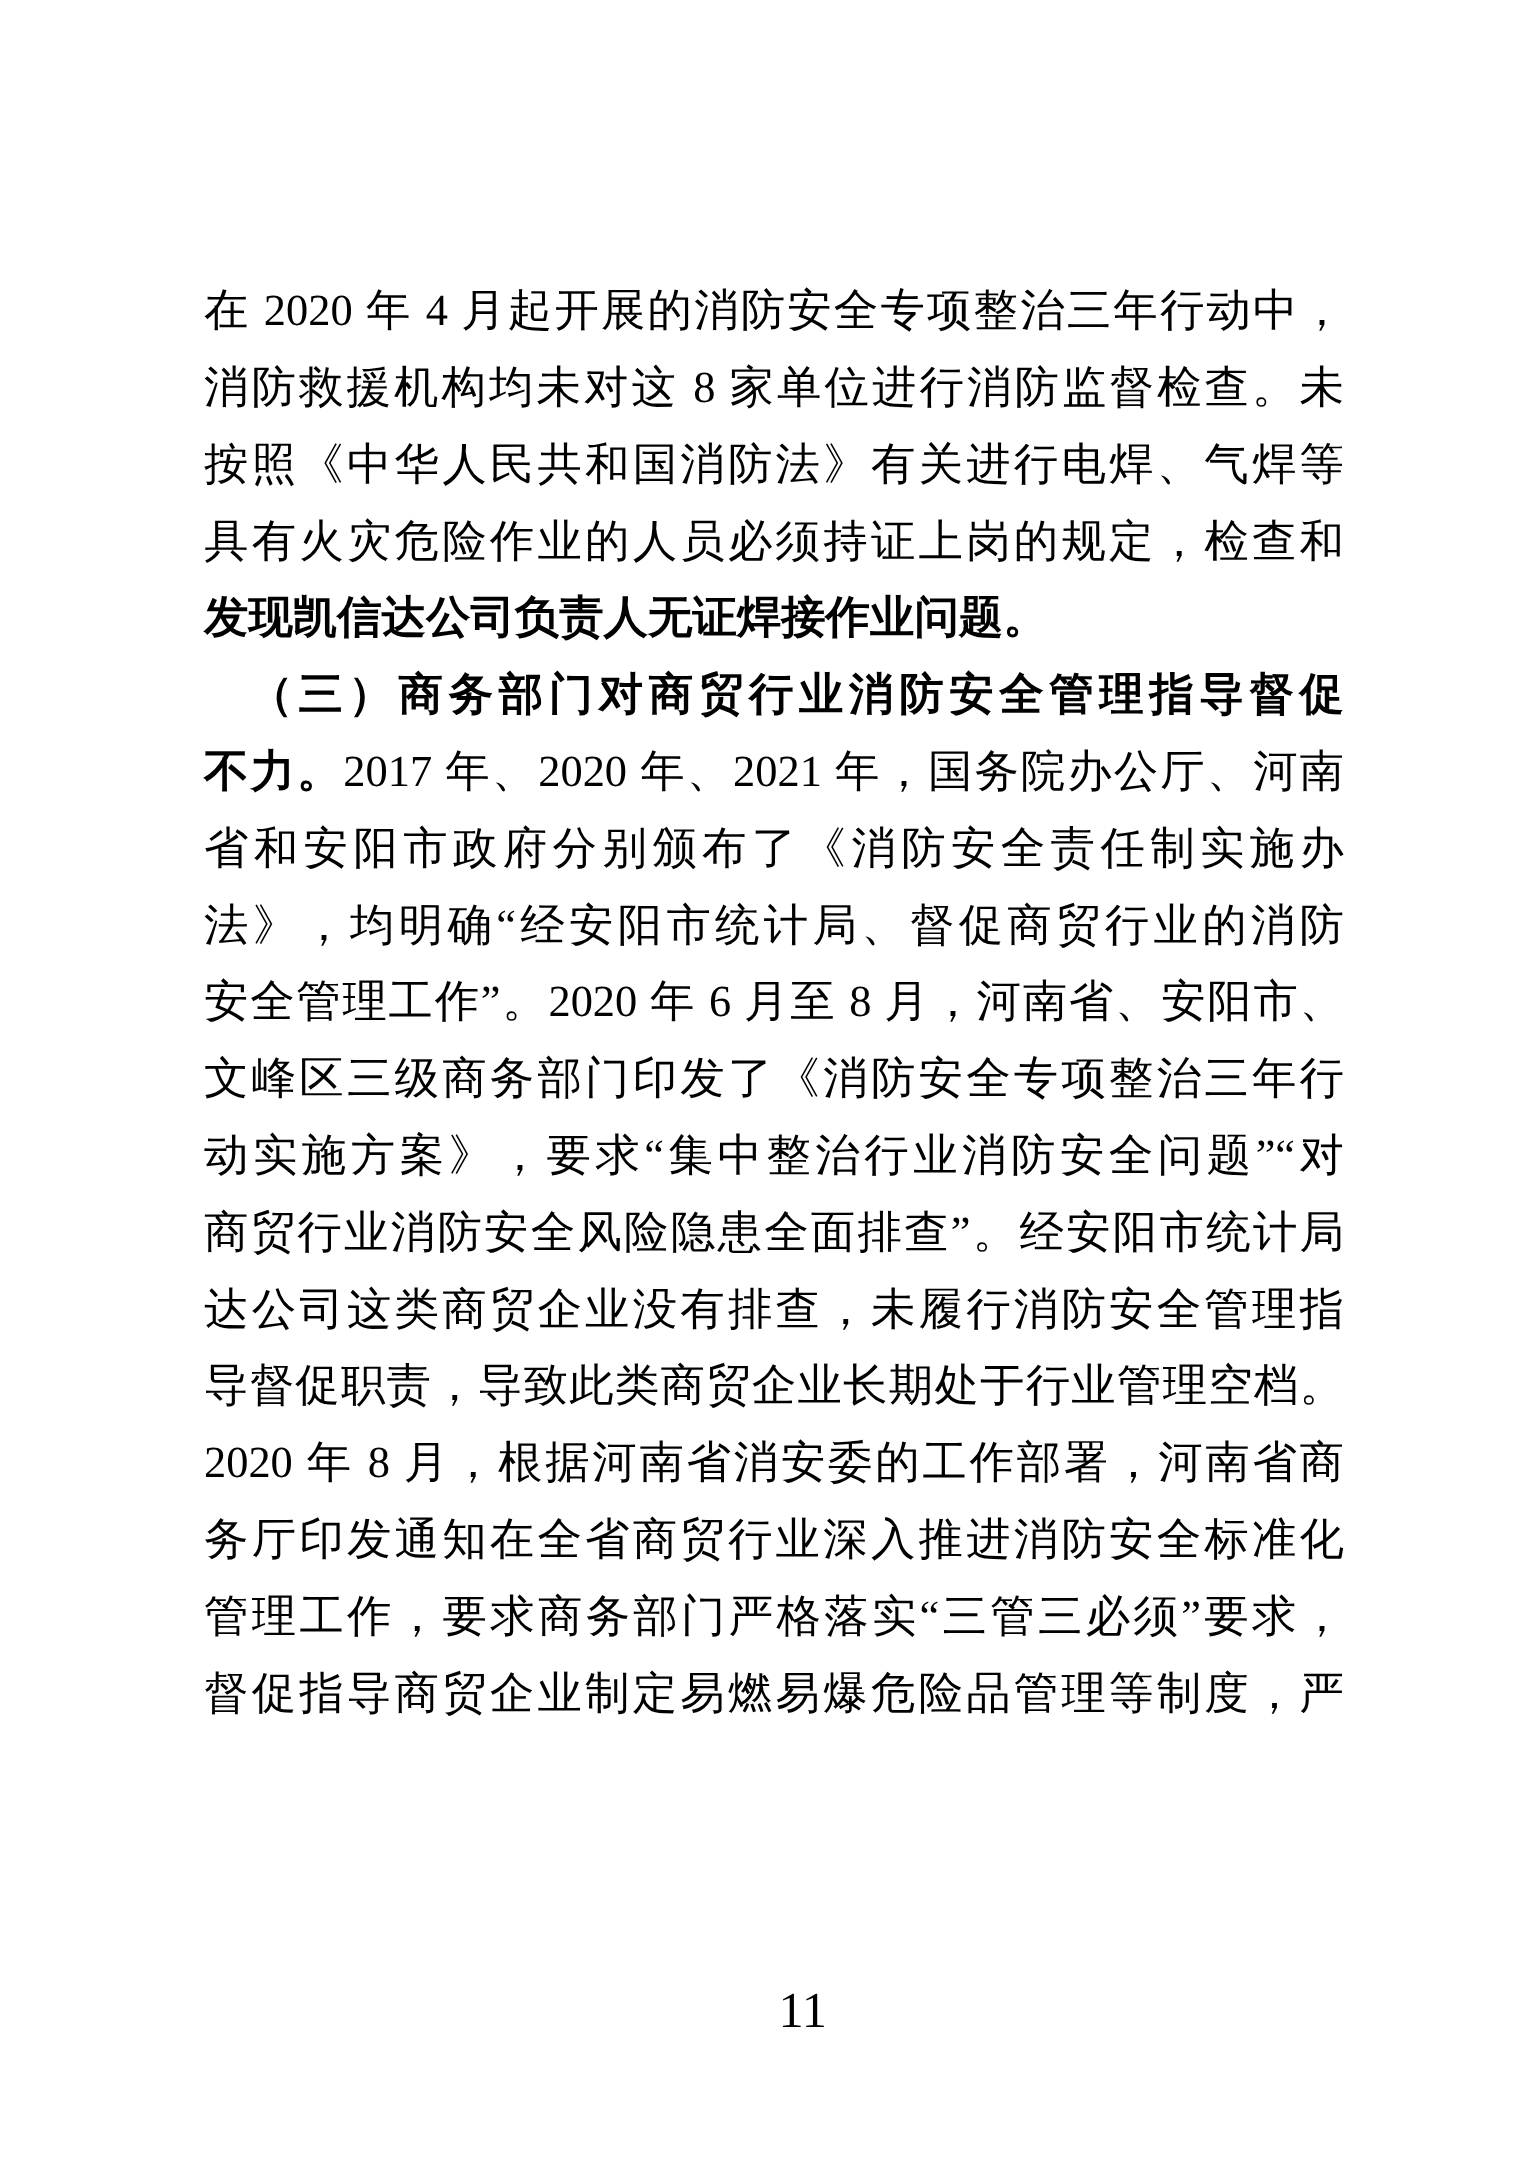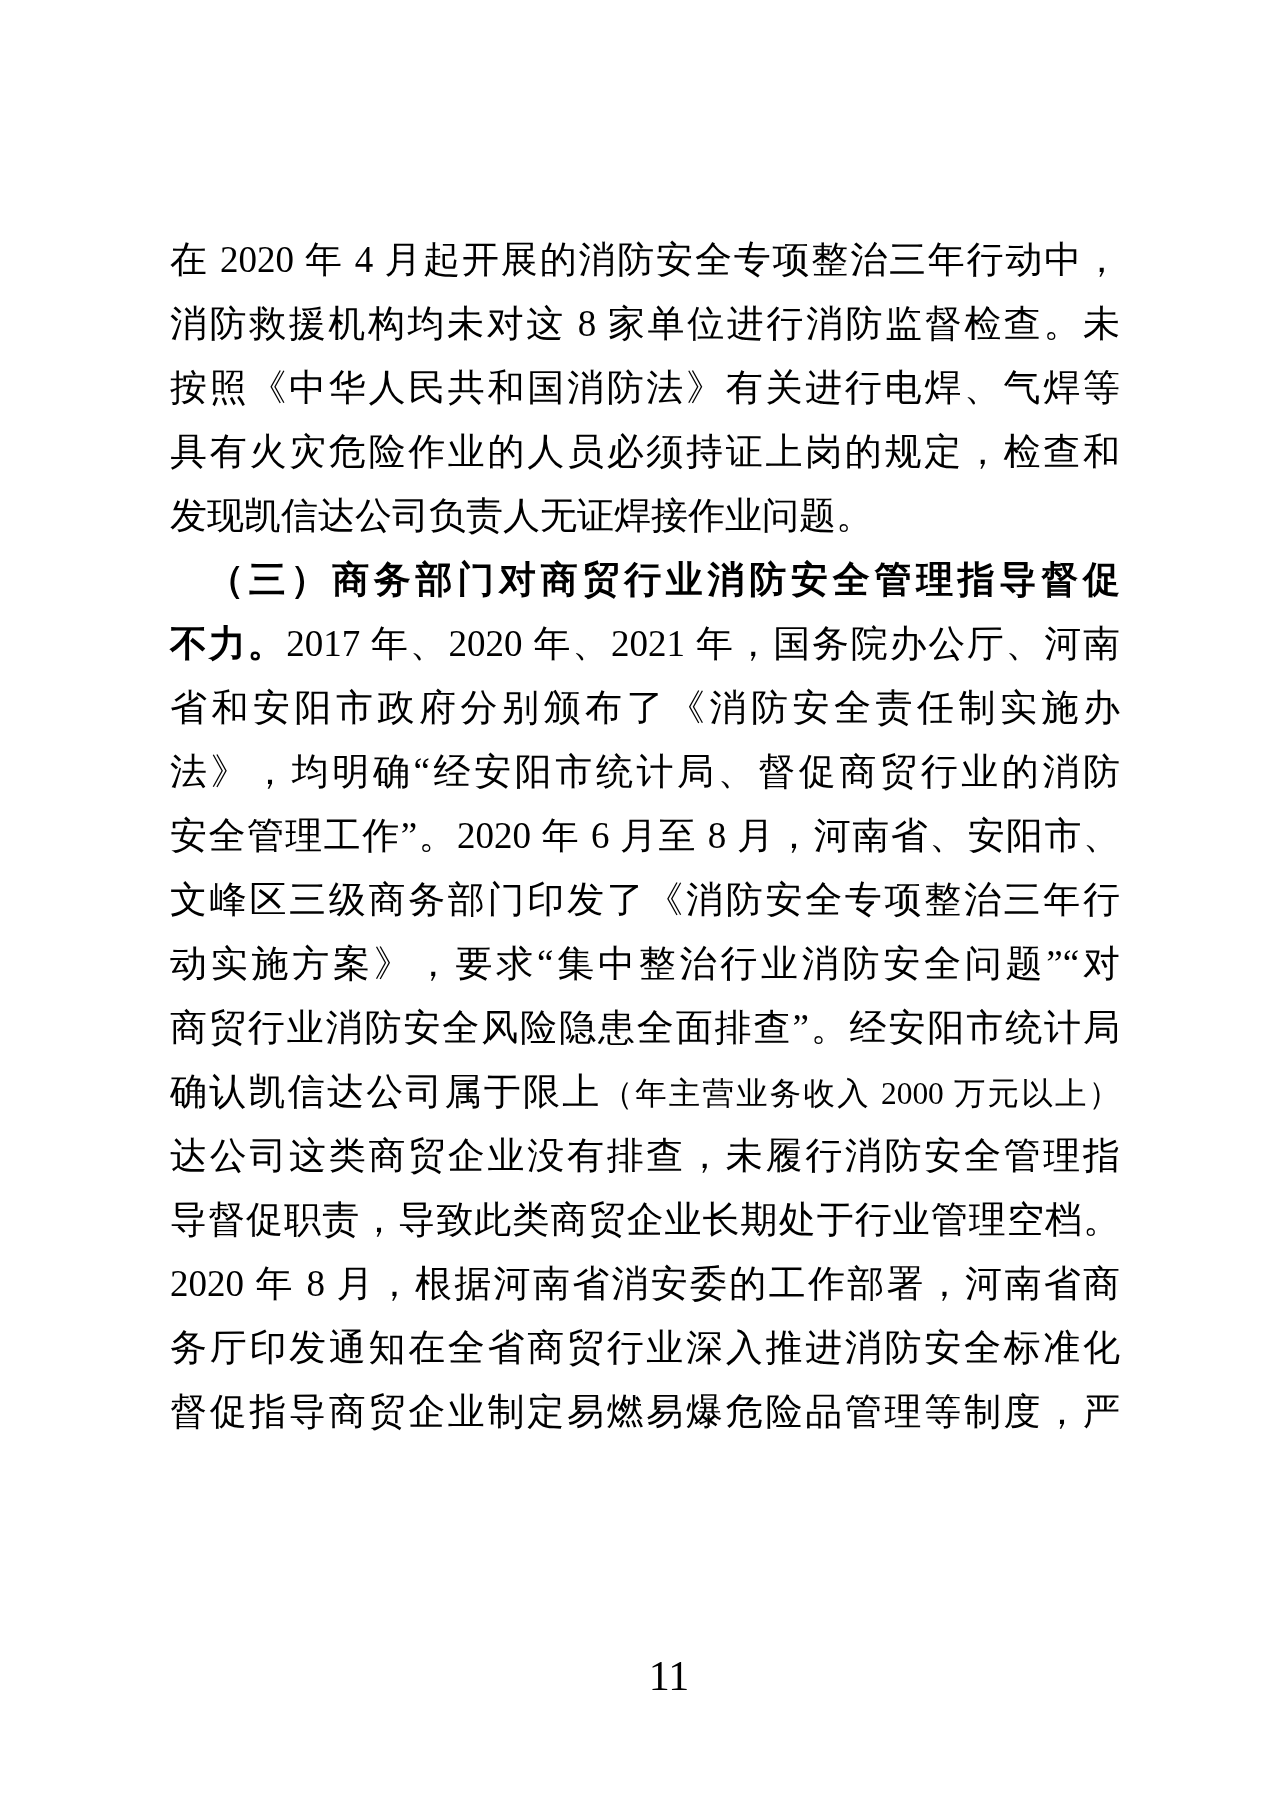--- a/index.html
+++ b/index.html
@@ -32,20 +32,21 @@
     height: 64px;
     line-height: 64px;
     text-align: justify;
     text-align-last: justify;
     text-justify: inter-character;
     white-space: normal;
   }
   .line.no-just {
     text-align: left;
     text-align-last: left;
+    font-weight: bold;
   }
   .line.indent {
     text-indent: 37px;
   }
   .seg.bold {
     font-weight: bold;
     font-family: Liberation Serif, serif;
   }
   .seg.small {
     font-size: 0.85em;
@@ -74,23 +75,23 @@
       <div class="line"><span class="seg">具有火灾危险作业的人员必须持证上岗的规定，检查和</span></div>
       <div class="line no-just"><span class="seg">发现凯信达公司负责人无证焊接作业问题。</span></div>
       <div class="line indent"><span class="seg bold">（三）商务部门对商贸行业消防安全管理指导督促</span></div>
       <div class="line"><span class="seg bold">不力。</span><span class="seg">2017 年、2020 年、2021 年，国务院办公厅、河南</span></div>
       <div class="line"><span class="seg">省和安阳市政府分别颁布了《消防安全责任制实施办</span></div>
       <div class="line"><span class="seg">法》，均明确“经安阳市统计局、督促商贸行业的消防</span></div>
       <div class="line"><span class="seg">安全管理工作”。2020 年 6 月至 8 月，河南省、安阳市、</span></div>
       <div class="line"><span class="seg">文峰区三级商务部门印发了《消防安全专项整治三年行</span></div>
       <div class="line"><span class="seg">动实施方案》，要求“集中整治行业消防安全问题”“对</span></div>
       <div class="line"><span class="seg">商贸行业消防安全风险隐患全面排查”。经安阳市统计局</span></div>
-      <div class="line"><span class="seg">确认凯信达公司属于限上</span><span class="seg small">（年主营业务收入 2000 万元以上）</span></div>
       <div class="line"><span class="seg">达公司这类商贸企业没有排查，未履行消防安全管理指</span></div>
       <div class="line"><span class="seg">导督促职责，导致此类商贸企业长期处于行业管理空档。</span></div>
       <div class="line"><span class="seg">2020 年 8 月，根据河南省消安委的工作部署，河南省商</span></div>
       <div class="line"><span class="seg">务厅印发通知在全省商贸行业深入推进消防安全标准化</span></div>
+      <div class="line"><span class="seg">管理工作，要求商务部门严格落实“三管三必须”要求，</span></div>
       <div class="line"><span class="seg">督促指导商贸企业制定易燃易爆危险品管理等制度，严</span></div>
     </div>
 
   <div class="page-number">11</div>
 
 </div>
 
 </body></html>

